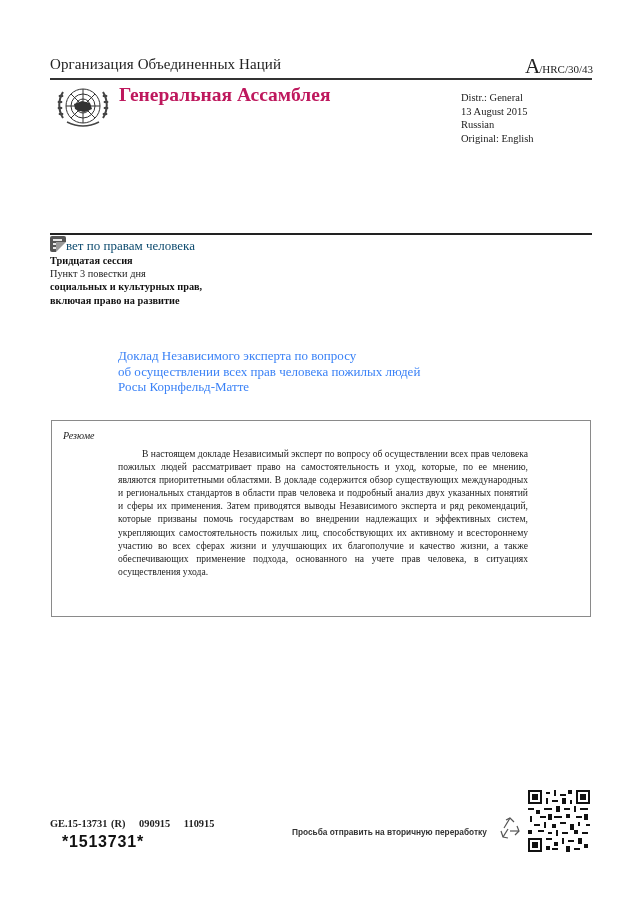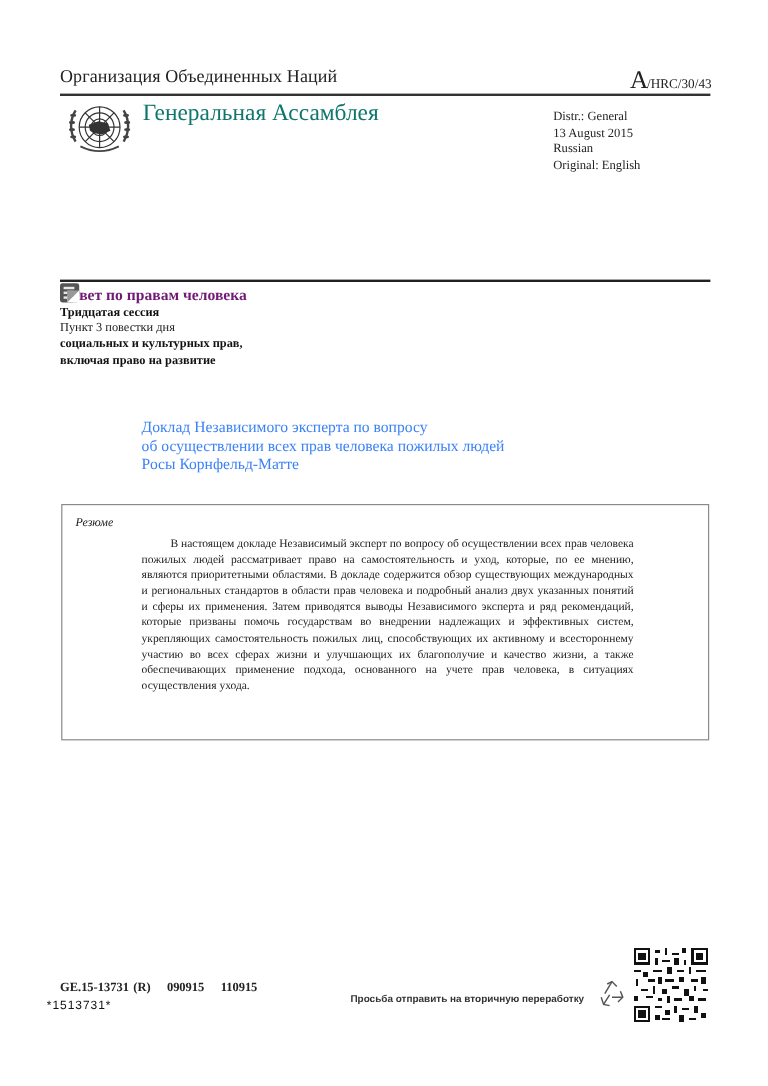--- a/index.html
+++ b/index.html
@@ -6,49 +6,49 @@
     body { width: 640px; height: 905px; position: relative; overflow: hidden;
            font-family: "Liberation Serif", serif; color: #1a1a1a; }
     .abs { position: absolute; }
 
     .org-name { left: 50px; top: 56px; font-size: 15px; letter-spacing: 0.1px; color: #222; }
     .symbol { right: 47px; top: 54px; font-size: 11px; color: #222; white-space: nowrap; text-align: right; }
     .symbol .big { font-size: 21px; letter-spacing: -1px; }
     .hr-top { left: 50px; top: 78px; width: 542px; height: 2px; background: #333; }
 
     .emblem { left: 55px; top: 82px; width: 56px; height: 50px; }
-    .body-title { left: 119px; top: 84px; font-size: 19.5px; font-weight: normal; color: #0f766e; }
+    .body-title { left: 119px; top: 84px; font-size: 19.5px; font-weight: bold; color: #be185d; }
 
     .distr { left: 413px; top: 91px; font-size: 10.5px; line-height: 13.5px; color: #222; margin-left: 48px; }
 
     .hr-mid { left: 50px; top: 233px; width: 542px; height: 2px; background: #222; }
 
     .comment-icon { left: 50px; top: 236px; width: 16px; height: 16px; background: #555;
                     border-radius: 2px; }
     .comment-icon .ln { position: absolute; left: 3px; height: 2px; background: #e8e8e8; }
     .comment-icon .fold { position: absolute; right: 0; bottom: 0; width: 0; height: 0;
                     border-left: 5px solid #999; border-top: 5px solid #999;
                     border-right: 5px solid #fff; border-bottom: 5px solid #fff; }
 
-    .council { left: 66px; top: 238px; font-size: 13px; font-weight: bold; color: #701a75; }
+    .council { left: 66px; top: 238px; font-size: 13px; font-weight: normal; color: #0c4a6e; }
     .agenda { left: 50px; top: 254px; font-size: 10.3px; line-height: 13.2px; color: #222; width: 300px; }
     .agenda .b { font-weight: bold; color: #111; }
 
     .report-title { left: 118px; top: 348px; font-size: 13px; font-weight: normal; line-height: 15.5px;
                     color: #3b82f6; width: 420px; }
 
     .summary-box { left: 51px; top: 420px; width: 540px; height: 197px;
                    border: 1px solid #8a8a8a; box-sizing: border-box; }
     .summary-label { left: 63px; top: 430px; font-size: 10px; font-style: italic; color: #222; }
     .summary-text { left: 118px; top: 447px; width: 410px; font-size: 9.6px; line-height: 13.1px;
                     text-align: justify; color: #222; text-indent: 24px; }
 
     .doc-code { left: 50px; top: 818px; font-size: 10.4px; color: #222; word-spacing: 1px; }
     .doc-code span { margin-right: 10px; font-weight: bold; }
-    .barcode-num { left: 39px; top: 833px; font-size: 10px; font-weight: normal;
+    .barcode-num { left: 62px; top: 833px; font-size: 16px; font-weight: bold;
                    font-family: "Liberation Sans", sans-serif; letter-spacing: 0.8px; color: #111; }
     .recycle-text { left: 292px; top: 827px; font-size: 8.3px; font-weight: bold; color: #333;
                     font-family: Liberation Sans, sans-serif; }
     .recycle-icon { left: 498px; top: 816px; width: 24px; height: 26px; }
     .qr { left: 528px; top: 790px; width: 62px; height: 62px; }
   </style>
 </head>
 <body>
 
 <div class="abs org-name">Организация Объединенных Наций</div>

